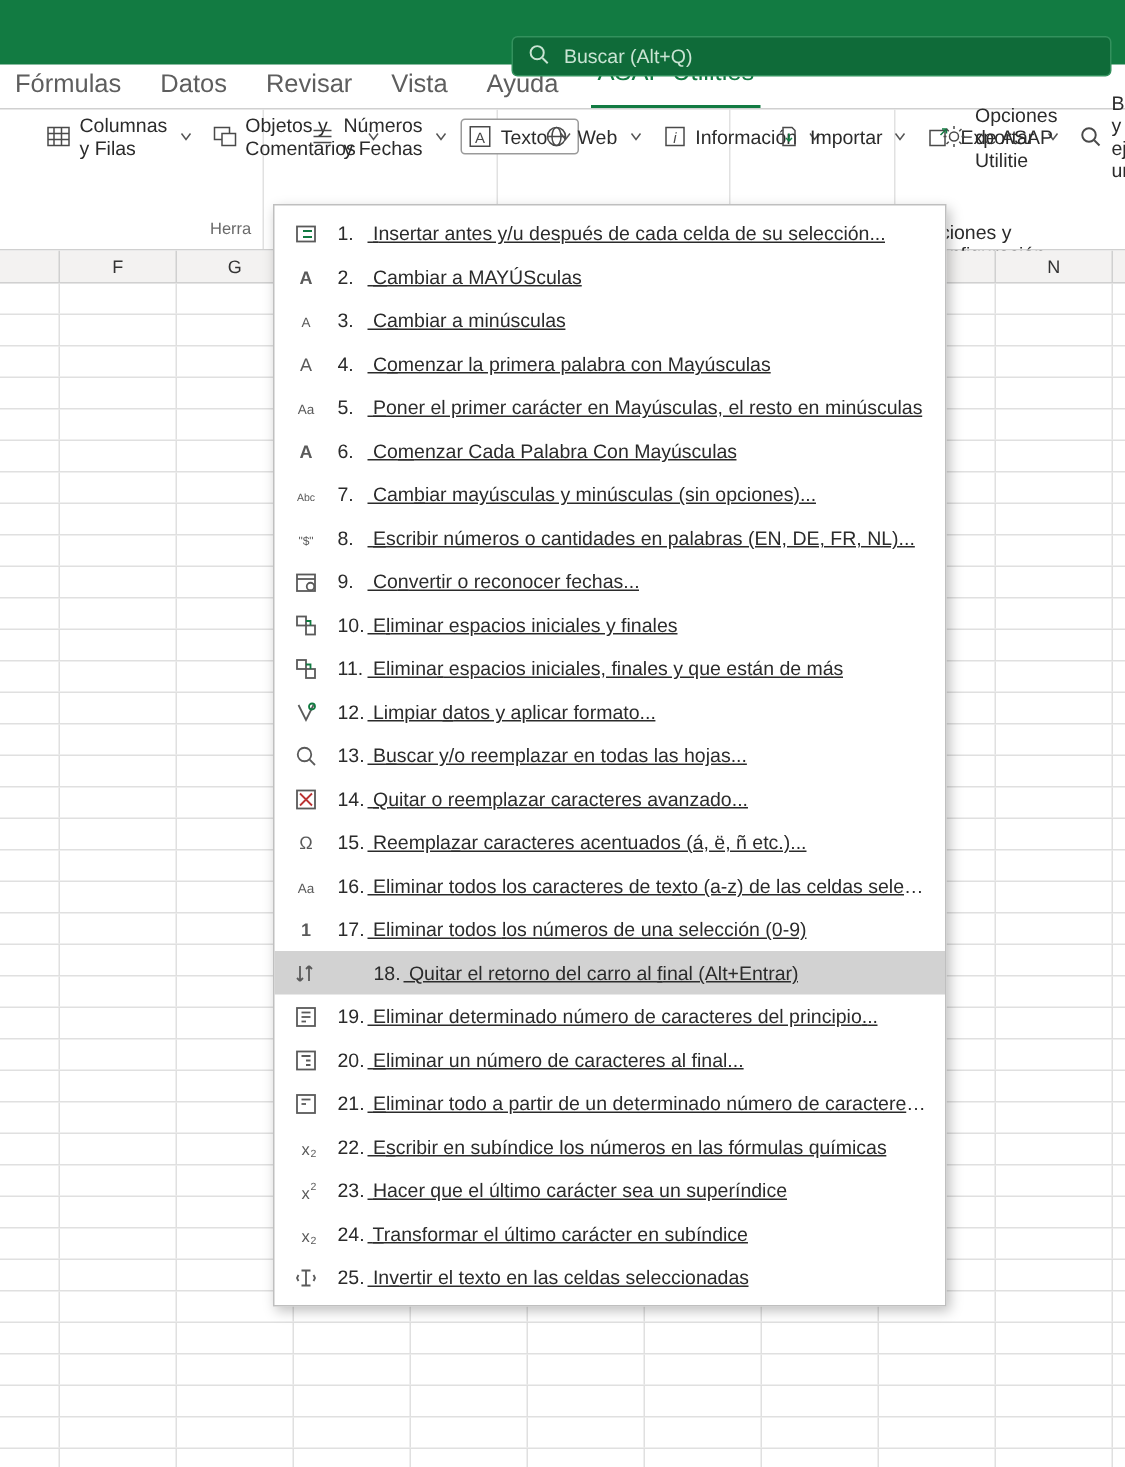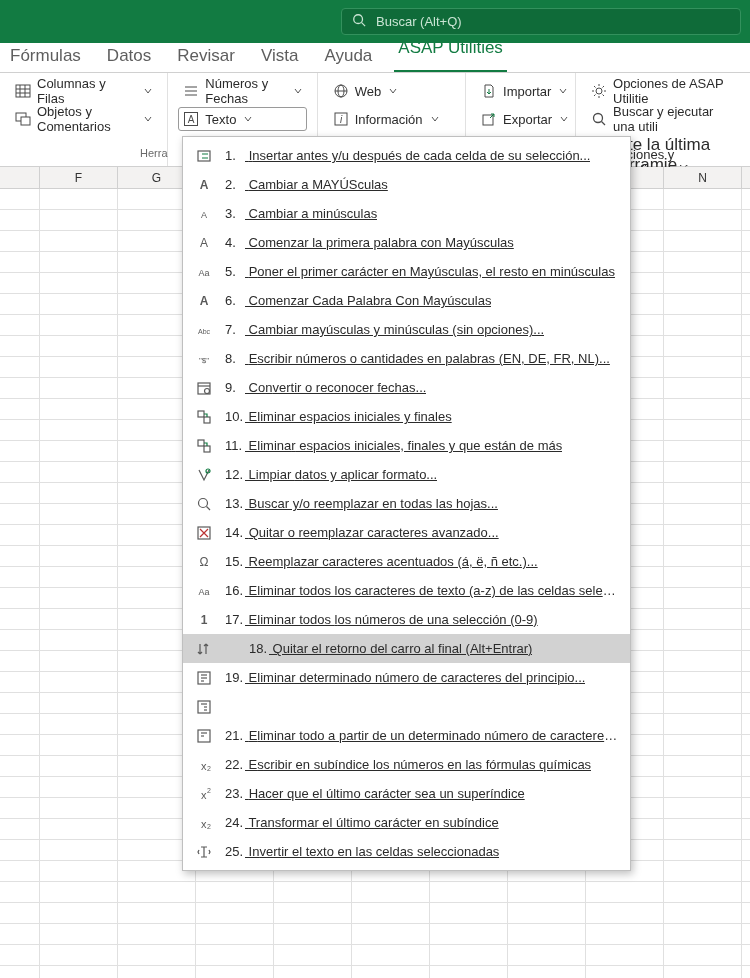--- a/index.html
+++ b/index.html
@@ -17,21 +17,21 @@
     height: 43px;
     background: var(--accent);
     display: flex;
     align-items: center;
     justify-content: center;
     position: relative;
   }
   .searchbox {
     position: absolute;
     left: 341px;
-    top: 8px;
+    top: 24px;
     width: 400px;
     height: 27px;
     background: #0f6b39;
     border: 1px solid #33915d;
     border-radius: 4px;
     display: flex;
     align-items: center;
     padding: 0 10px;
     color: #c9e4d3;
     font-size: 13px;
@@ -55,23 +55,23 @@
 
   
   .ribbon {
     height: 94px;
     border-bottom: 1px solid #d0d0d0;
     display: flex;
     position: relative;
   }
   .ribbon-group {
     border-right: 1px solid #e1e1e1;
-    padding: 6px 10px 4px;
+    padding: 6px 26px 4px;
     display: flex;
-    flex-direction: column;
+    flex-direction: row;
     gap: 4px;
     font-size: 13px;
     color: var(--text);
   }
   .ribbon-group.w0 { width: 176px; }
   .ribbon-group.w1 { width: 156px; }
   .ribbon-group.w2 { width: 155px; }
   .ribbon-group.w3 { width: 110px; }
   .ribbon-group.w4 { width: 182px; border-right: none; justify-content: space-between;}
   .ribbon-item {
@@ -990,20 +990,21 @@
     </div>
     <div class="mi">
       <span class="mic">
         <svg width="16" height="16" viewBox="0 0 16 16" fill="none" stroke="#5a5a5a" stroke-width="1.2">
           <rect x="2" y="2" width="12" height="12"></rect>
           <line x1="5" y1="5" x2="11" y2="5"></line>
           <line x1="8" y1="8" x2="11" y2="8"></line>
           <line x1="8" y1="11" x2="11" y2="11"></line>
         </svg>
       </span>
+      <span class="lbl"><span class="num">20.</span> <span class="ul">E</span>liminar un número de caracteres al final...</span>
     </div>
     <div class="mi">
       <span class="mic">
         <svg width="16" height="16" viewBox="0 0 16 16" fill="none" stroke="#5a5a5a" stroke-width="1.2">
           <rect x="2" y="2" width="12" height="12"></rect>
           <line x1="5" y1="5" x2="11" y2="5"></line>
           <line x1="5" y1="8" x2="8" y2="8"></line>
         </svg>
       </span>
       <span class="lbl"><span class="num">21.</span> <span class="ul">E</span>liminar todo a partir de un determinado número de caracteres...</span>

